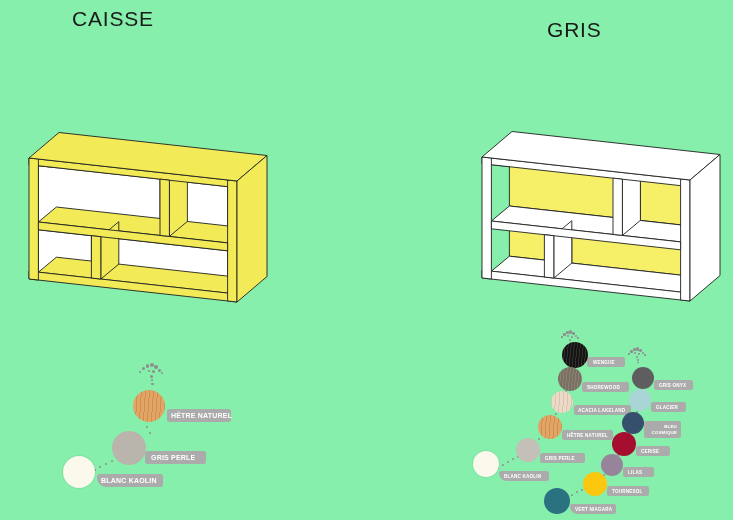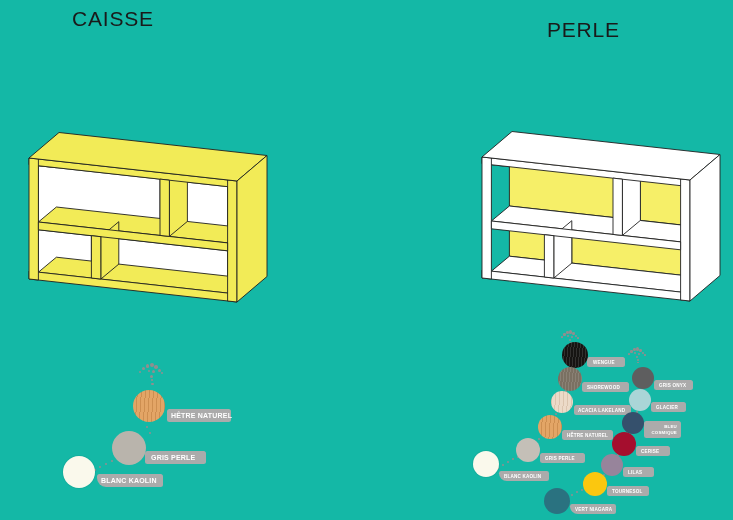--- a/index.html
+++ b/index.html
@@ -1,16 +1,16 @@
 <!DOCTYPE html>
 <html><head>
 <meta charset="utf-8">
 <style>
   html,body{margin:0;padding:0;background:#ffffff;}
-  #stage{position:relative;width:733px;height:520px;background:#14b8a6;overflow:hidden;
+  #stage{position:relative;width:733px;height:520px;background:#86efac;overflow:hidden;
          font-family:"Liberation Sans",sans-serif;}
   .title{position:absolute;font-size:21px;letter-spacing:.8px;color:#1a1a1a;font-weight:400;}
   #diagram{position:absolute;left:0;top:0;}
   #swatches{position:absolute;left:0;top:0;width:733px;height:520px;}
   .pill{position:absolute;background:#ABABAB;color:#ffffff;border-radius:2.5px;
         display:flex;align-items:center;box-sizing:border-box;white-space:nowrap;
         font-weight:700;letter-spacing:.2px;z-index:1;}
   .pill.big{font-size:7px;}
   .pill.small{font-size:4.6px;}
   .pill.tail{border-radius:2.5px 2.5px 2.5px 9px;}
@@ -59,21 +59,21 @@
       <polygon points="482.0,270.1 690.0,293.1 690.0,301.0 482.0,278.0" fill="#ffffff" stroke="#1F1F1F" stroke-width="0.9" stroke-linejoin="round"></polygon>
       <polygon points="482.0,157.0 491.4,158.0 491.4,279.0 482.0,278.0" fill="#ffffff" stroke="#1F1F1F" stroke-width="0.9" stroke-linejoin="round"></polygon>
       <polygon points="680.6,179.0 690.0,180.0 690.0,301.0 680.6,300.0" fill="#ffffff" stroke="#1F1F1F" stroke-width="0.9" stroke-linejoin="round"></polygon>
       <polygon points="491.4,221.0 680.6,241.9 680.6,249.8 491.4,228.8" fill="#ffffff" stroke="#1F1F1F" stroke-width="0.9" stroke-linejoin="round"></polygon>
       <polygon points="613.0,178.1 622.4,179.2 622.4,235.4 613.0,234.4" fill="#ffffff" stroke="#1F1F1F" stroke-width="0.9" stroke-linejoin="round"></polygon>
       <polygon points="544.4,234.7 553.8,235.7 553.8,278.1 544.4,277.0" fill="#ffffff" stroke="#1F1F1F" stroke-width="0.9" stroke-linejoin="round"></polygon>
       <polygon points="482.0,157.0 512.0,131.5 720.0,154.5 690.0,180.0" fill="#ffffff" stroke="#1F1F1F" stroke-width="0.9" stroke-linejoin="round"></polygon>
       <polygon points="690.0,180.0 720.0,154.5 720.0,275.5 690.0,301.0" fill="#ffffff" stroke="#1F1F1F" stroke-width="0.9" stroke-linejoin="round"></polygon>
     </svg>
   <div class="title" style="left:72px;top:7px;">CAISSE</div>
-  <div class="title" style="left:547px;top:18px;">PERLE</div>
+  <div class="title" style="left:547px;top:18px;">GRIS</div>
   <div id="swatches">
       <div class="pill big" style="left: 167px; top: 409px; width: 64px; height: 13px; padding-left: 4px;">HÊTRE NATUREL</div>
       <div class="swcircle tex-beech" style="left: 133px; top: 390px; width: 32px; height: 32px; background-color: rgb(227, 165, 102);"></div>
       <div class="pill big" style="left: 145px; top: 451px; width: 61px; height: 13px; padding-left: 6px;">GRIS PERLE</div>
       <div class="swcircle" style="left: 112px; top: 431px; width: 34px; height: 34px; background-color: rgb(185, 180, 172);"></div>
       <div class="pill big tail" style="left: 97px; top: 474px; width: 66px; height: 13px; padding-left: 4px;">BLANC KAOLIN</div>
       <div class="swcircle ring" style="left: 63px; top: 456px; width: 32px; height: 32px; background-color: rgb(250, 249, 236);"></div>
       <div class="pill small" style="left: 587px; top: 357px; width: 38px; height: 10px; padding-left: 6px;">WENGUE</div>
       <div class="swcircle tex-dark" style="left: 562px; top: 342px; width: 26px; height: 26px; background-color: rgb(22, 20, 18);"></div>
       <div class="pill small" style="left: 582px; top: 382px; width: 47px; height: 10px; padding-left: 5px;">SHOREWOOD</div>

